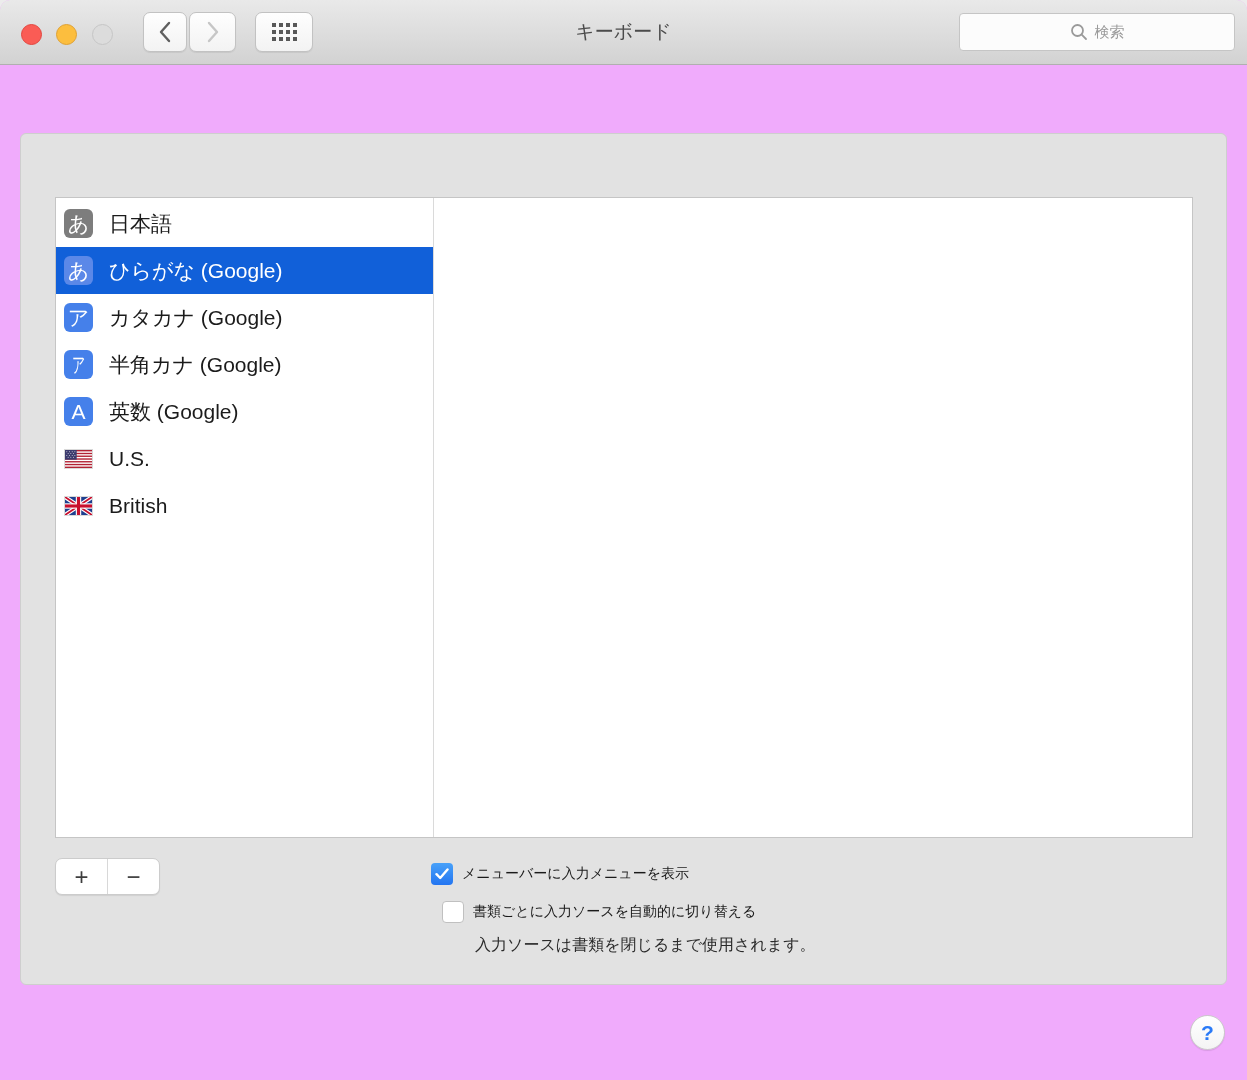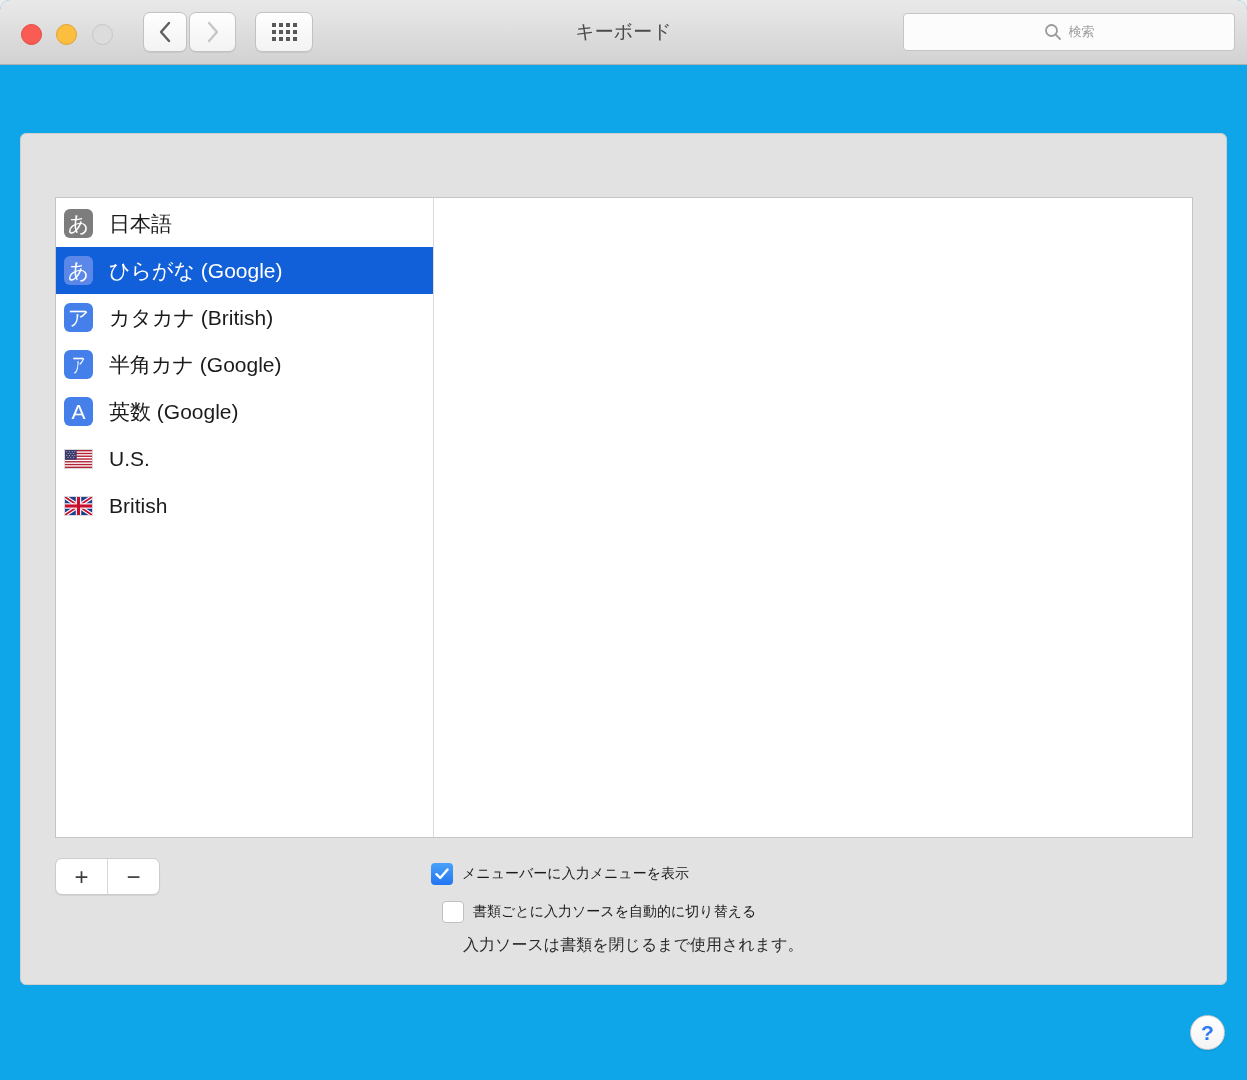--- a/index.html
+++ b/index.html
@@ -3,21 +3,21 @@
 <meta charset="utf-8">
 <style>
   * { margin: 0; padding: 0; box-sizing: border-box; }
   html,body { width: 1247px; height: 1080px; }
   body {
     font-family: "Liberation Sans", "DejaVu Sans", sans-serif;
     background: #ececec;
     position: relative;
     overflow: hidden;
   }
-  .window { position: absolute; inset: 0; background: #0ea5e9; border-radius: 10px 10px 0 0; text-align: right; }
+  .window { position: absolute; inset: 0; background: #f0abfc; border-radius: 10px 10px 0 0; text-align: right; }
 
   
   .titlebar {
     position: absolute; left: 0; top: 0; width: 1247px; height: 65px;
     background: linear-gradient(#e9e9e9, #d2d2d2);
     border-bottom: 1px solid #b0b0b0;
     border-radius: 10px 10px 0 0;
   }
   .tl { position: absolute; top: 24px; width: 21px; height: 21px; border-radius: 50%; }
   .tl-close { left: 21px; background: #fa5c55; border: 1px solid #e2463f; }
@@ -37,24 +37,24 @@
   .chev { width: 14px; height: 22px; }
   .grid-icon { display: grid; grid-template-columns: repeat(4, 4px); grid-auto-rows: 4px; gap: 3px; }
   .grid-icon span { background: #585858; }
 
   .win-title {
     position: absolute; top: 0; left: 0; width: 100%; height: 64px;
     display: flex; align-items: center; justify-content: center;
     font-size: 19px; color: #4b4b4b;
   }
   .search-field {
-    position: absolute; right: 12px; top: 13px; width: 332px; height: 38px;
+    position: absolute; right: 12px; top: 13px; width: 276px; height: 38px;
     background: #fcfcfc; border: 1px solid #c5c5c5; border-radius: 4px;
     display: flex; align-items: center; justify-content: center; gap: 7px;
-    color: #9a9a9a; font-size: 13px;
+    color: #9a9a9a; font-size: 15px;
   }
   .search-field svg { flex: none; }
 
   
   .panel {
     position: absolute; left: 20px; top: 133px; width: 1207px; height: 852px;
     background: #e2e2e2; border: 1px solid #cecece; border-radius: 6px;
   }
 
   
@@ -98,21 +98,21 @@
   .cb-row-1 { left: 410px; top: 729px; }
   .cb-row-2 { left: 409px; top: 767px; padding-left: 12px; }
   .checkbox {
     width: 22px; height: 22px; border-radius: 4px; flex: none;
     display: flex; align-items: center; justify-content: center;
   }
   .checkbox.checked { background: linear-gradient(#48a1f9, #2375f1); }
   .checkbox.unchecked { background: #ffffff; border: 1px solid #c0c0c0; }
   .cb-label { font-size: 14px; color: #1a1a1a; }
   .cb-note {
-    position: absolute; left: 442px; top: 801px;
+    position: absolute; left: 454px; top: 801px;
     font-size: 16px; color: #2a2a2a; font-weight: 500;
   }
 
   
   .help-btn {
     position: absolute; left: 1190px; top: 1015px; width: 35px; height: 35px;
     border-radius: 50%; background: linear-gradient(#ffffff, #f4f4f4);
     border: 1px solid #c9c9c9; box-shadow: 0 1px 1px rgba(0,0,0,0.1);
     display: flex; align-items: center; justify-content: center;
     color: #2a7af7; font-size: 21px; font-weight: 700;
@@ -175,21 +175,21 @@
           <span>日本語</span>
         </div>
 
         <div class="row selected">
           <span class="ic ic-blue ic-sel">あ</span>
           <span>ひらがな (Google)</span>
         </div>
 
         <div class="row">
           <span class="ic ic-blue">ア</span>
-          <span>カタカナ (British)</span>
+          <span>カタカナ (Google)</span>
         </div>
 
         <div class="row">
           <span class="ic ic-blue ic-half">
               <span>ア</span>
             </span>
           <span>半角カナ (Google)</span>
         </div>
 
         <div class="row">

